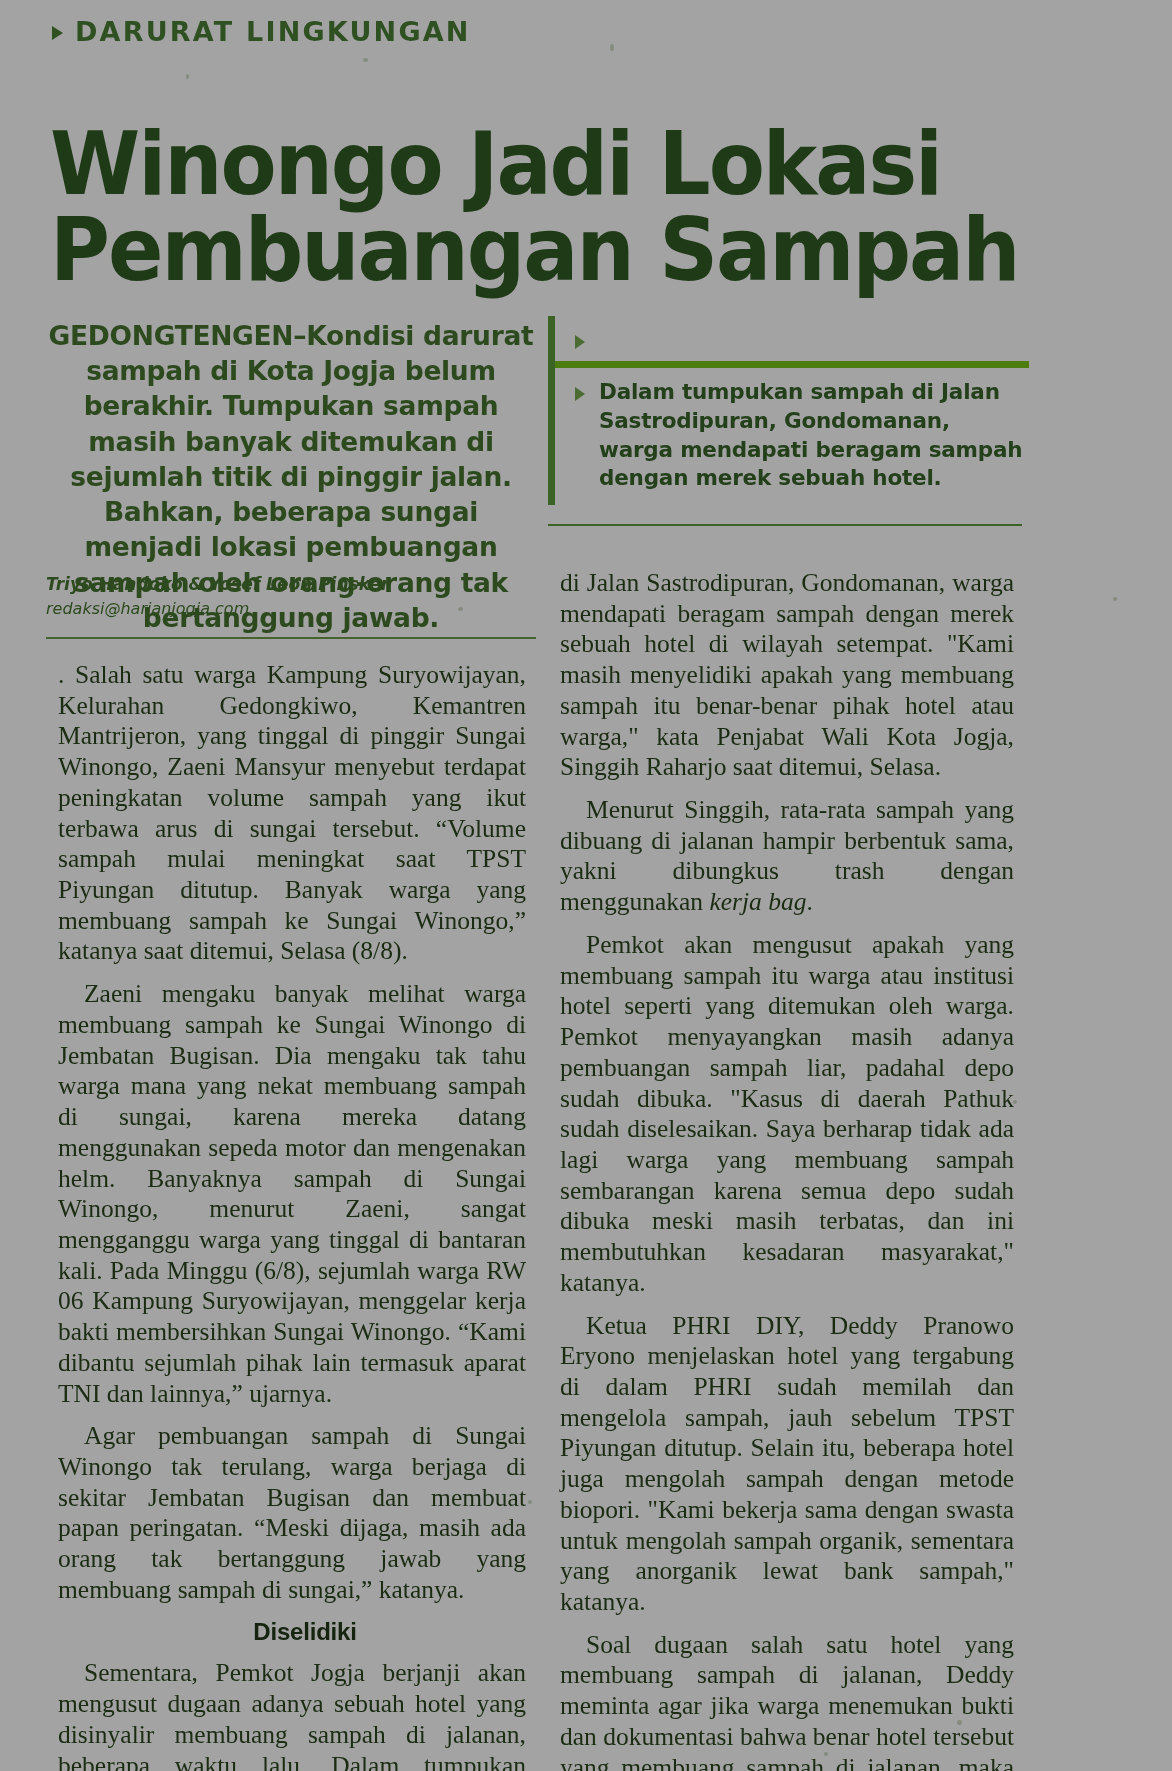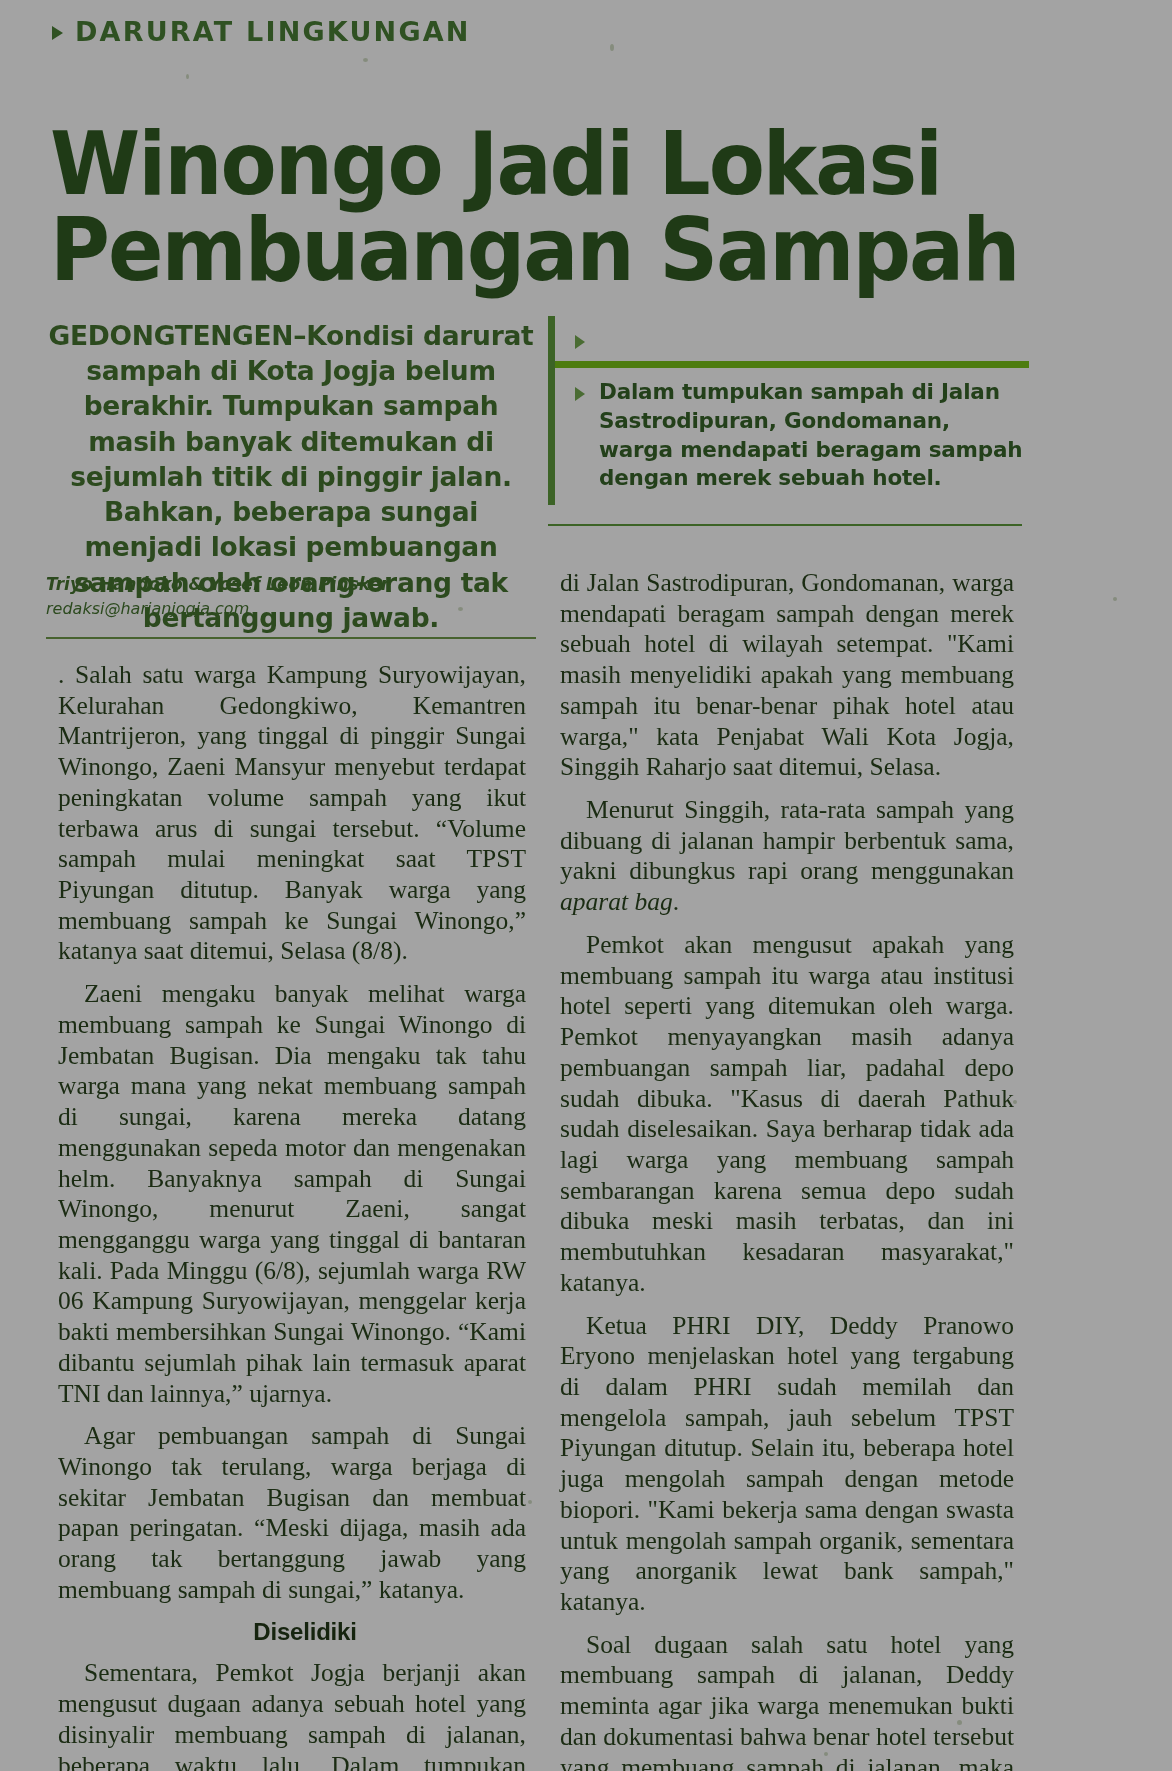--- a/index.html
+++ b/index.html
@@ -212,21 +212,21 @@
   <div class="col col-left">
     <p class="noindent">. Salah satu warga Kampung Suryowijayan, Kelurahan Gedongkiwo, Kemantren Mantrijeron, yang tinggal di pinggir Sungai Winongo, Zaeni Mansyur menyebut terdapat peningkatan volume sampah yang ikut terbawa arus di sungai tersebut. “Volume sampah mulai meningkat saat TPST Piyungan ditutup. Banyak warga yang membuang sampah ke Sungai Winongo,” katanya saat ditemui, Selasa (8/8).</p>
     <p>Zaeni mengaku banyak melihat warga membuang sampah ke Sungai Winongo di Jembatan Bugisan. Dia mengaku tak tahu warga mana yang nekat membuang sampah di sungai, karena mereka datang menggunakan sepeda motor dan mengenakan helm. Banyaknya sampah di Sungai Winongo, menurut Zaeni, sangat mengganggu warga yang tinggal di bantaran kali. Pada Minggu (6/8), sejumlah warga RW 06 Kampung Suryowijayan, menggelar kerja bakti membersihkan Sungai Winongo. “Kami dibantu sejumlah pihak lain termasuk aparat TNI dan lainnya,” ujarnya.</p>
     <p>Agar pembuangan sampah di Sungai Winongo tak terulang, warga berjaga di sekitar Jembatan Bugisan dan membuat papan peringatan. “Meski dijaga, masih ada orang tak bertanggung jawab yang membuang sampah di sungai,” katanya.</p>
     <p class="subhead">Diselidiki</p>
     <p>Sementara, Pemkot Jogja berjanji akan mengusut dugaan adanya sebuah hotel yang disinyalir membuang sampah di jalanan, beberapa waktu lalu. Dalam tumpukan sampah yang ditemukan</p>
   </div>
 
   <div class="col col-right">
     <p class="noindent">di Jalan Sastrodipuran, Gondomanan, warga mendapati beragam sampah dengan merek sebuah hotel di wilayah setempat. "Kami masih menyelidiki apakah yang membuang sampah itu benar-benar pihak hotel atau warga," kata Penjabat Wali Kota Jogja, Singgih Raharjo saat ditemui, Selasa.</p>
-    <p><span>Menurut Singgih, rata-rata sampah yang dibuang di jalanan hampir berbentuk sama, yakni dibungkus rapi orang menggunakan </span><span class="ital">aparat bag</span><span>.</span></p>
+    <p><span>Menurut Singgih, rata-rata sampah yang dibuang di jalanan hampir berbentuk sama, yakni dibungkus trash dengan menggunakan </span><span class="ital">kerja bag</span><span>.</span></p>
     <p>Pemkot akan mengusut apakah yang membuang sampah itu warga atau institusi hotel seperti yang ditemukan oleh warga. Pemkot menyayangkan masih adanya pembuangan sampah liar, padahal depo sudah dibuka. "Kasus di daerah Pathuk sudah diselesaikan. Saya berharap tidak ada lagi warga yang membuang sampah sembarangan karena semua depo sudah dibuka meski masih terbatas, dan ini membutuhkan kesadaran masyarakat," katanya.</p>
     <p>Ketua PHRI DIY, Deddy Pranowo Eryono menjelaskan hotel yang tergabung di dalam PHRI sudah memilah dan mengelola sampah, jauh sebelum TPST Piyungan ditutup. Selain itu, beberapa hotel juga mengolah sampah dengan metode biopori. "Kami bekerja sama dengan swasta untuk mengolah sampah organik, sementara yang anorganik lewat bank sampah," katanya.</p>
     <p>Soal dugaan salah satu hotel yang membuang sampah di jalanan, Deddy meminta agar jika warga menemukan bukti dan dokumentasi bahwa benar hotel tersebut yang membuang sampah di jalanan, maka segera melaporkan ke PHRI DIY. "Hotel akan langsung kami jatuhi sanksi," katanya.</p>
   </div>
 
   <span class="speck" style="left:610px;top:44px;width:4px;height:7px;"></span>
   <span class="speck" style="left:363px;top:58px;width:5px;height:4px;"></span>
   <span class="speck" style="left:186px;top:74px;width:3px;height:5px;"></span>
   <span class="speck" style="left:1113px;top:597px;width:4px;height:4px;"></span>
   <span class="speck" style="left:458px;top:607px;width:5px;height:4px;"></span>

